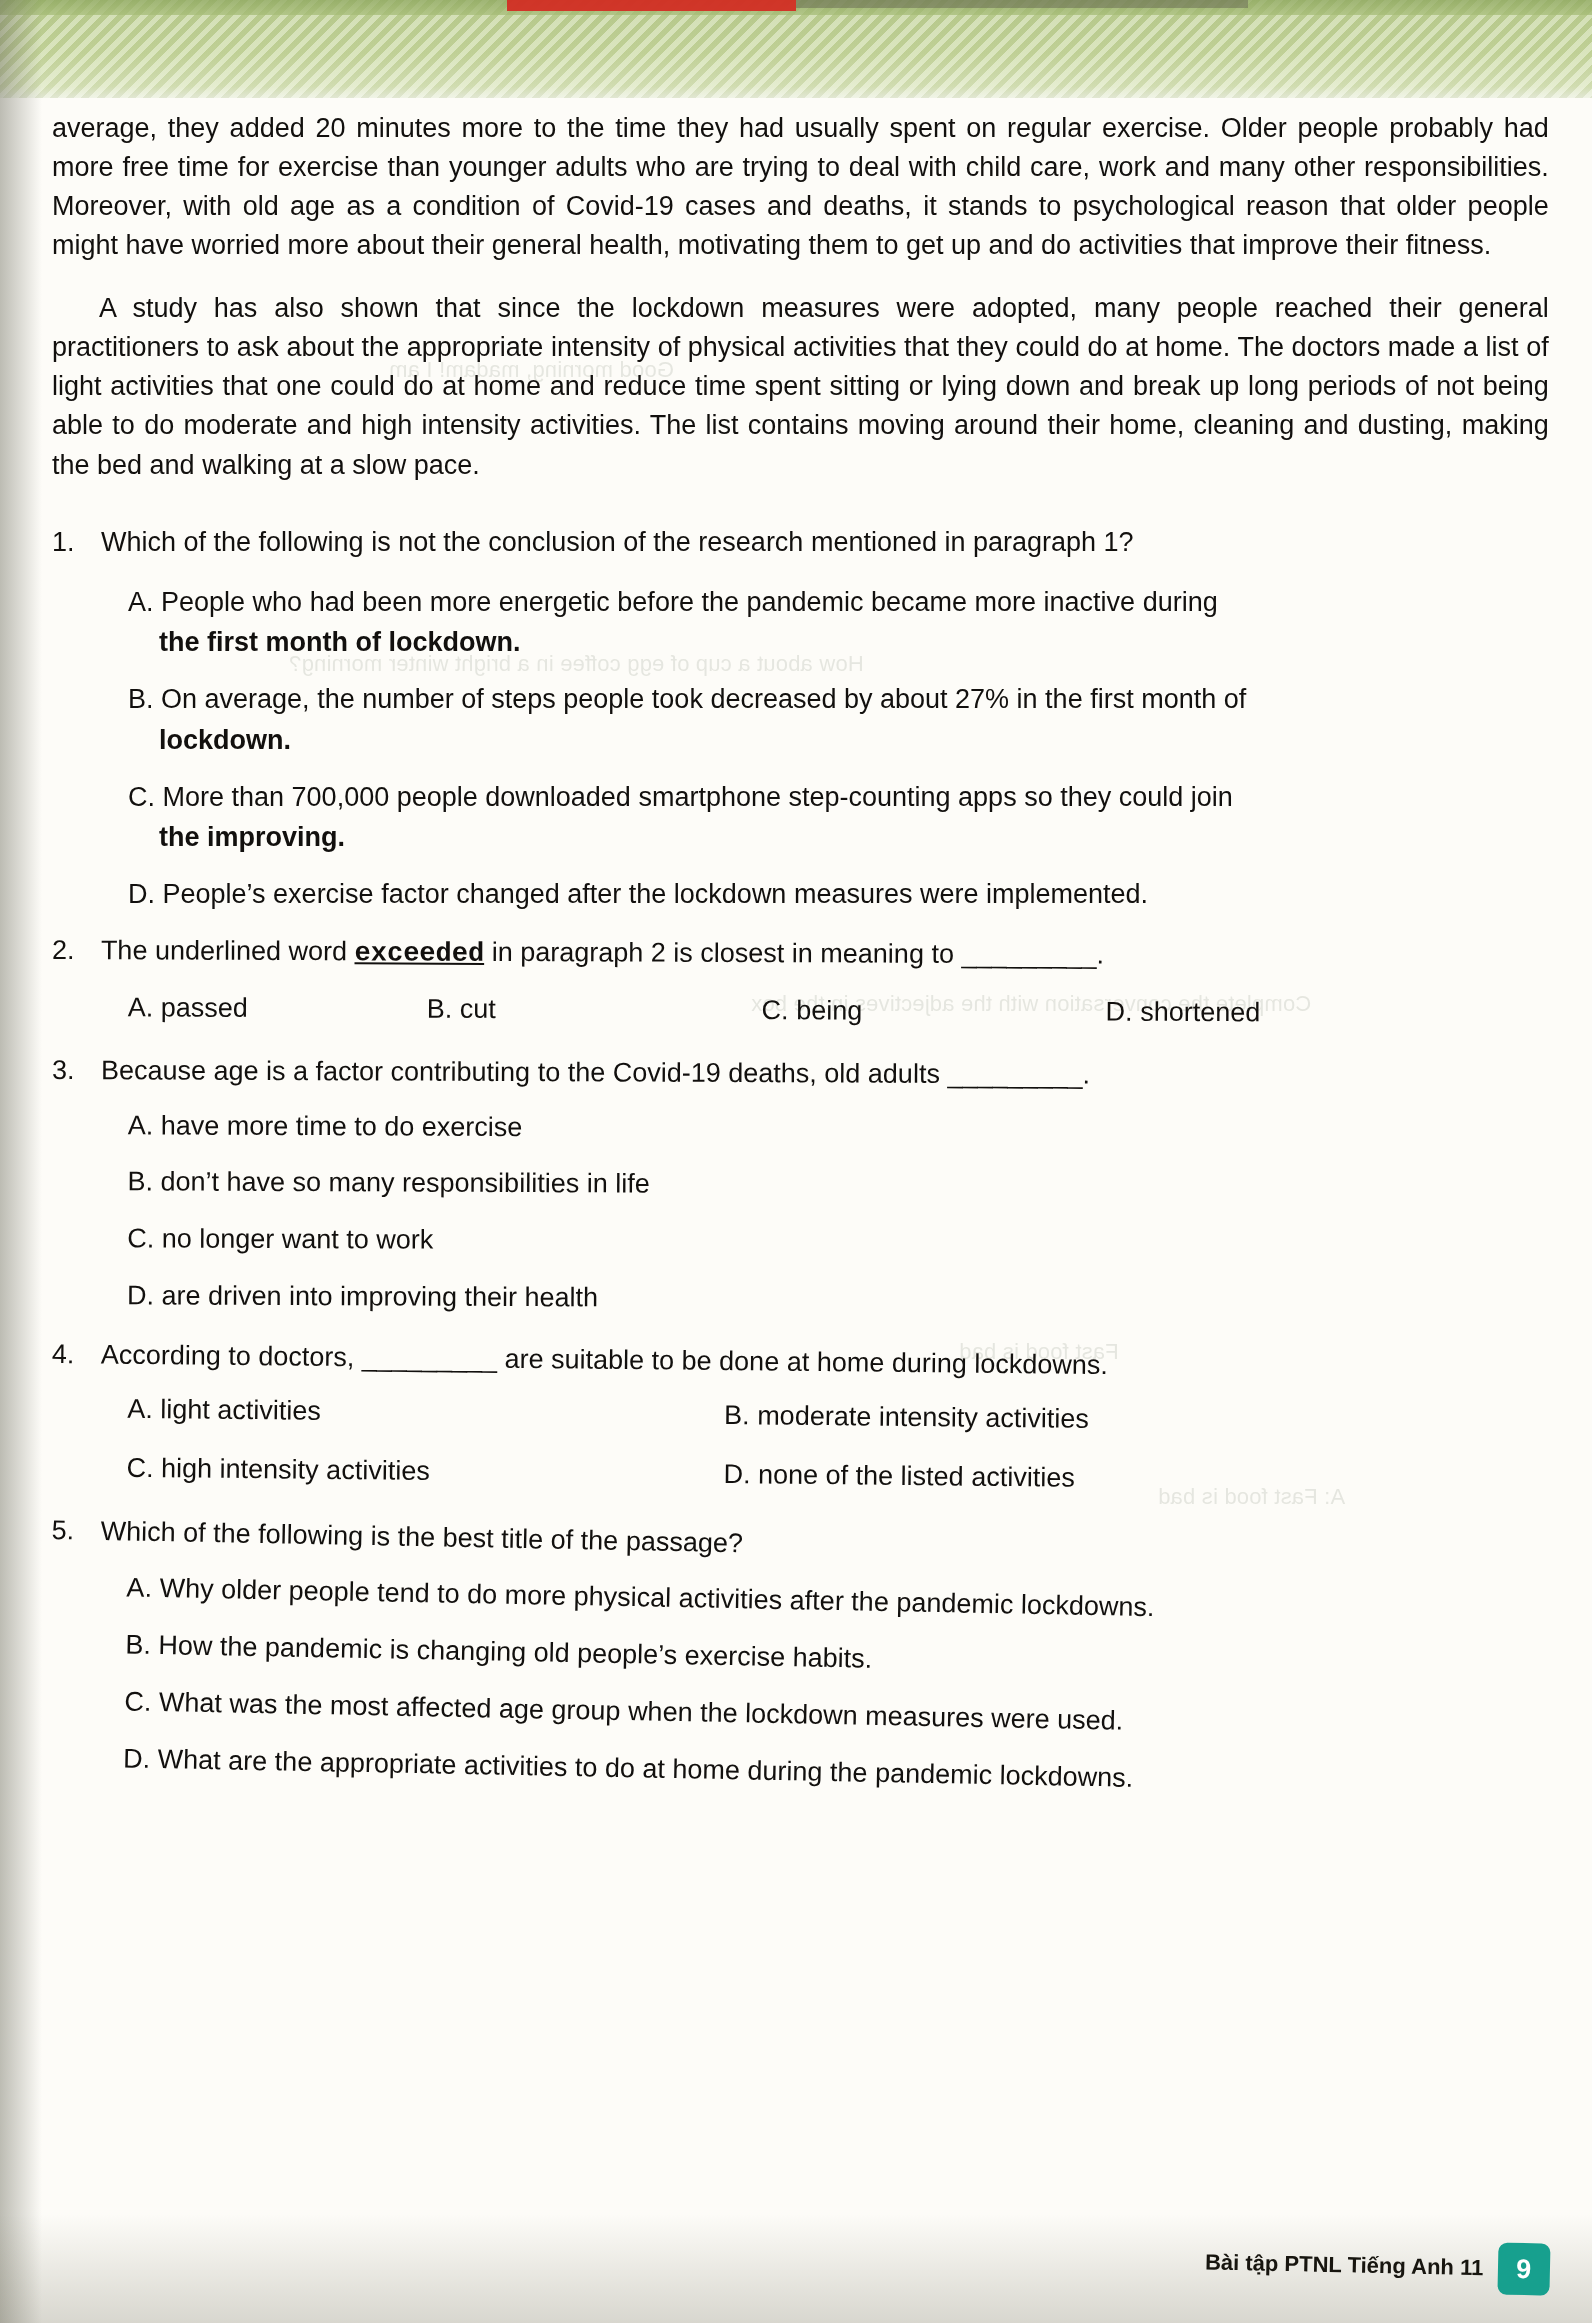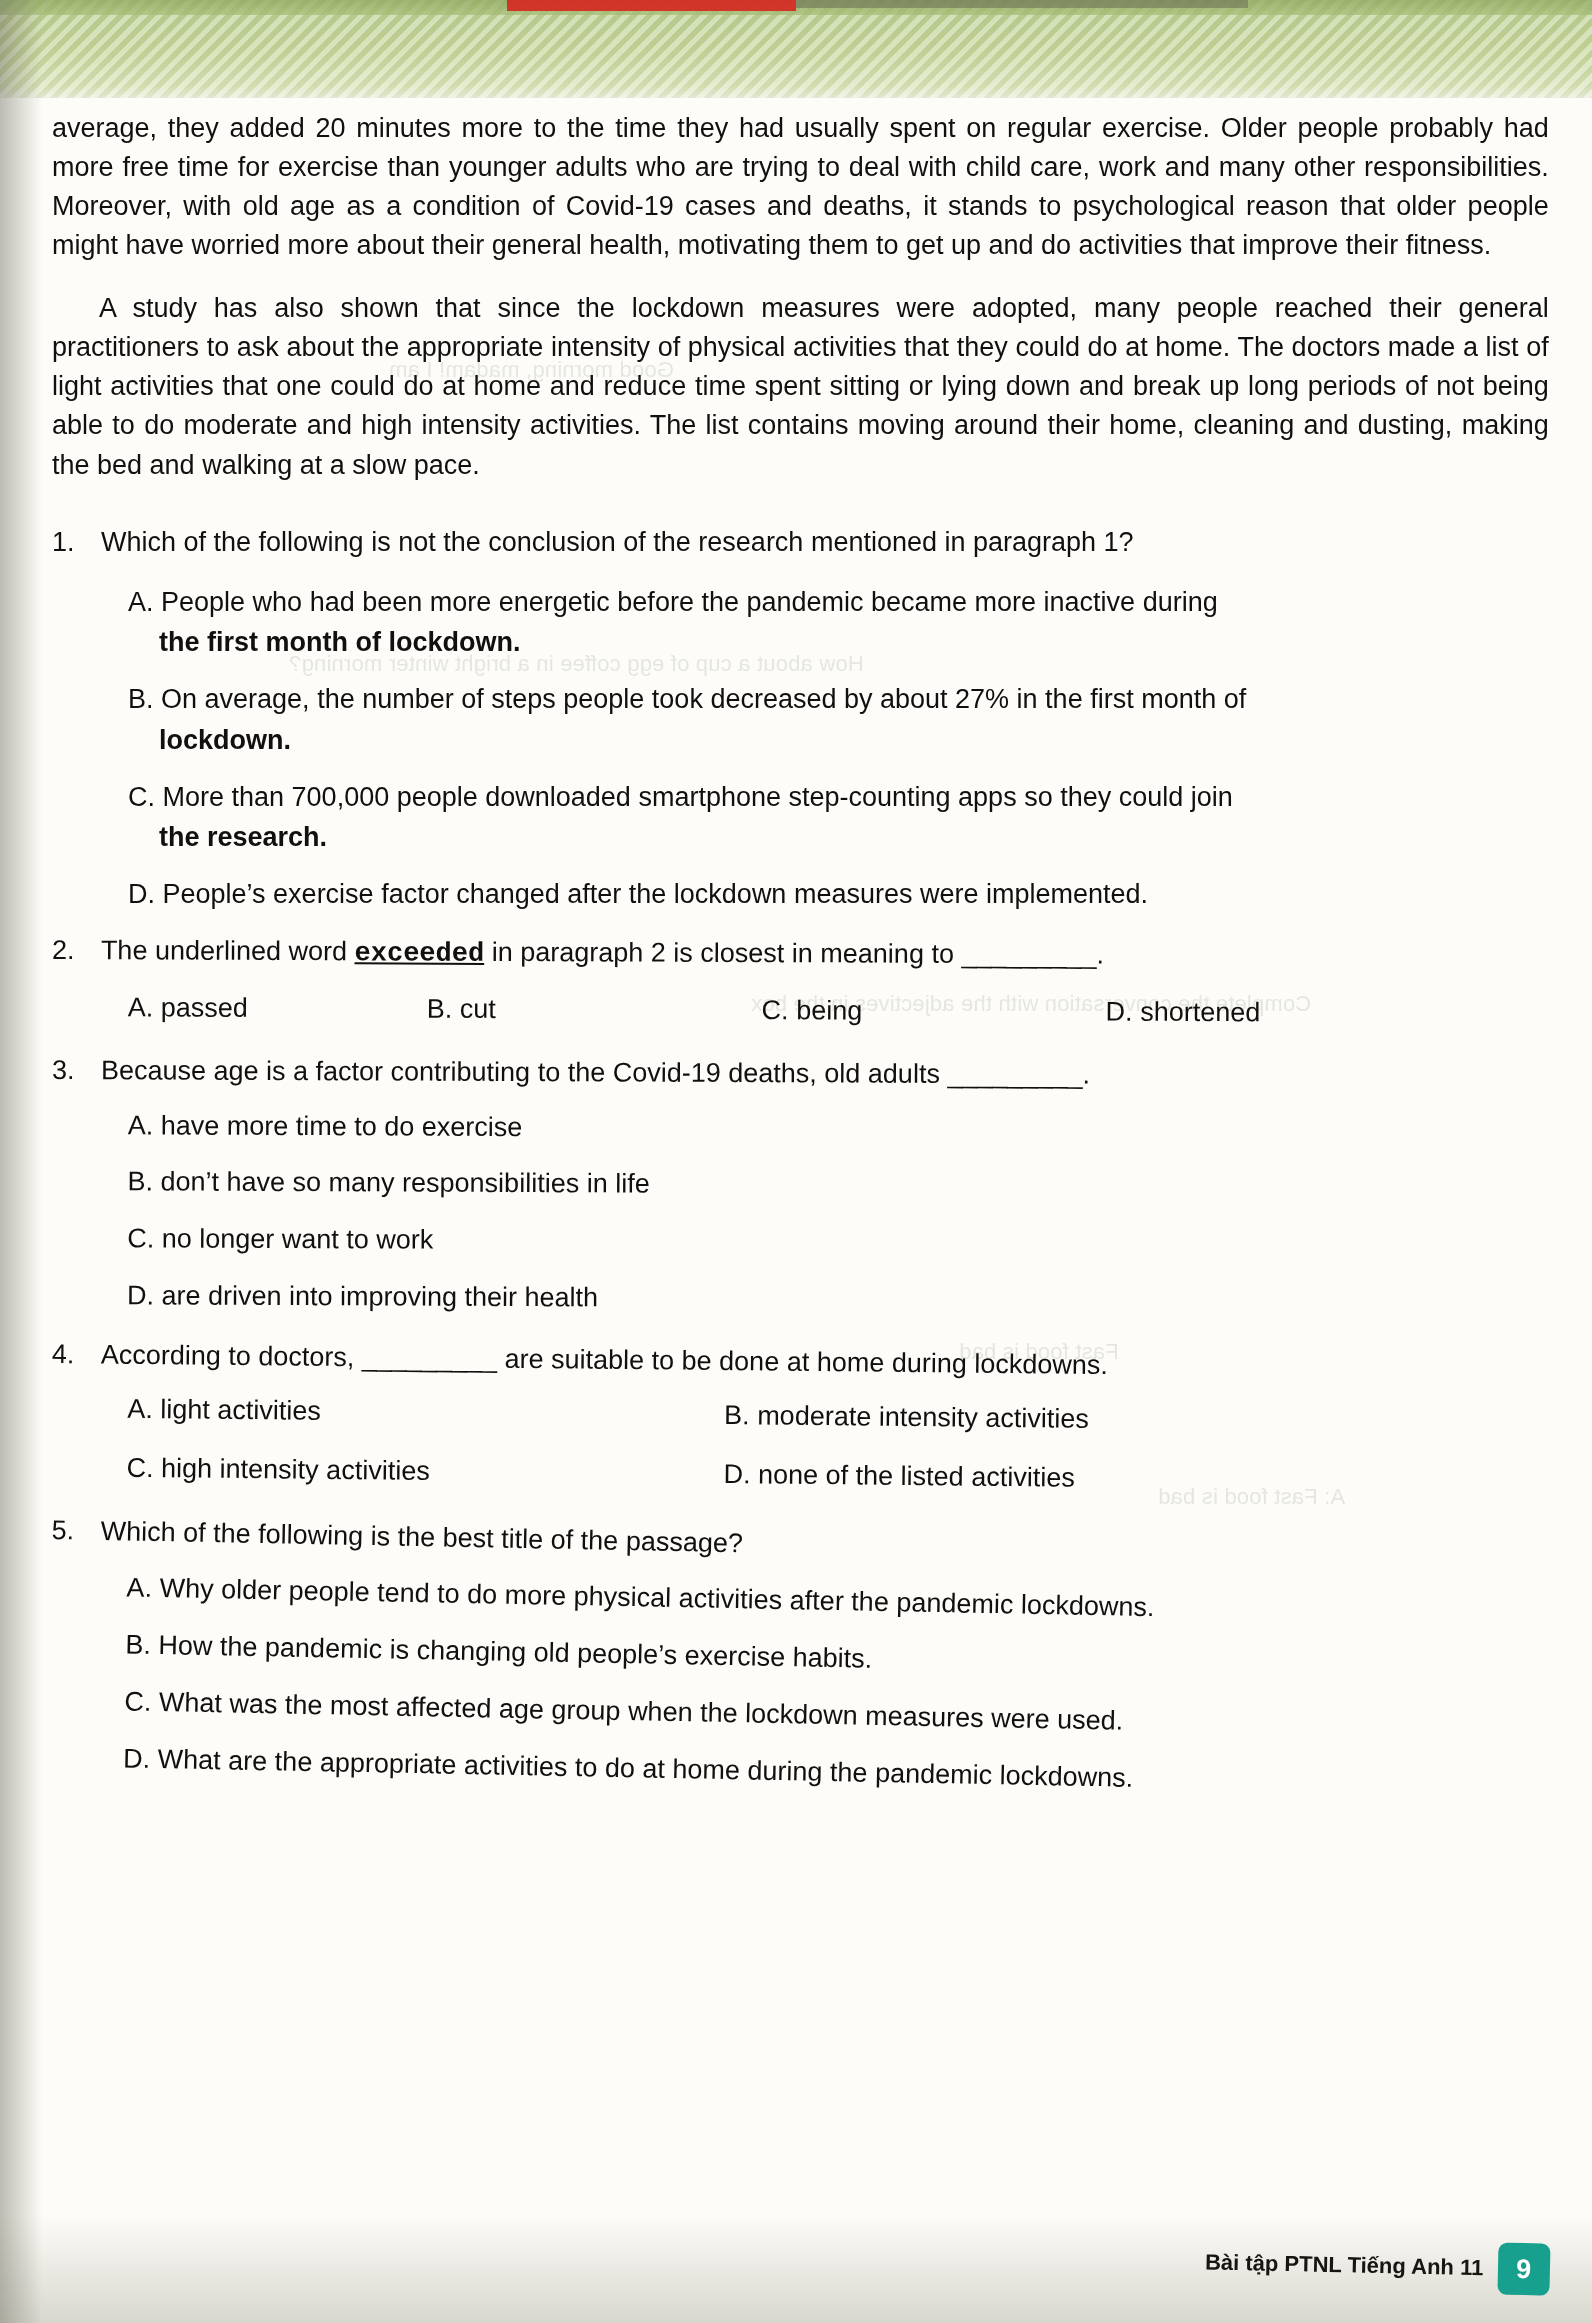--- a/index.html
+++ b/index.html
@@ -219,21 +219,21 @@
         <span class="sub">the first month of lockdown.</span>
       </div>
       <div class="opt">
         <span>B.</span>
         <span>On average, the number of steps people took decreased by about 27% in the first month of</span>
         <span class="sub">lockdown.</span>
       </div>
       <div class="opt">
         <span>C.</span>
         <span>More than 700,000 people downloaded smartphone step-counting apps so they could join</span>
-        <span class="sub">the research.</span>
+        <span class="sub">the improving.</span>
       </div>
       <div class="opt">
         <span>D.</span>
         <span>People’s exercise factor changed after the lockdown measures were implemented.</span>
       </div>
     </div>
   </div>
 
   <div class="q skew-1" style="margin-top:11px;">
     <span class="num">2.</span>

